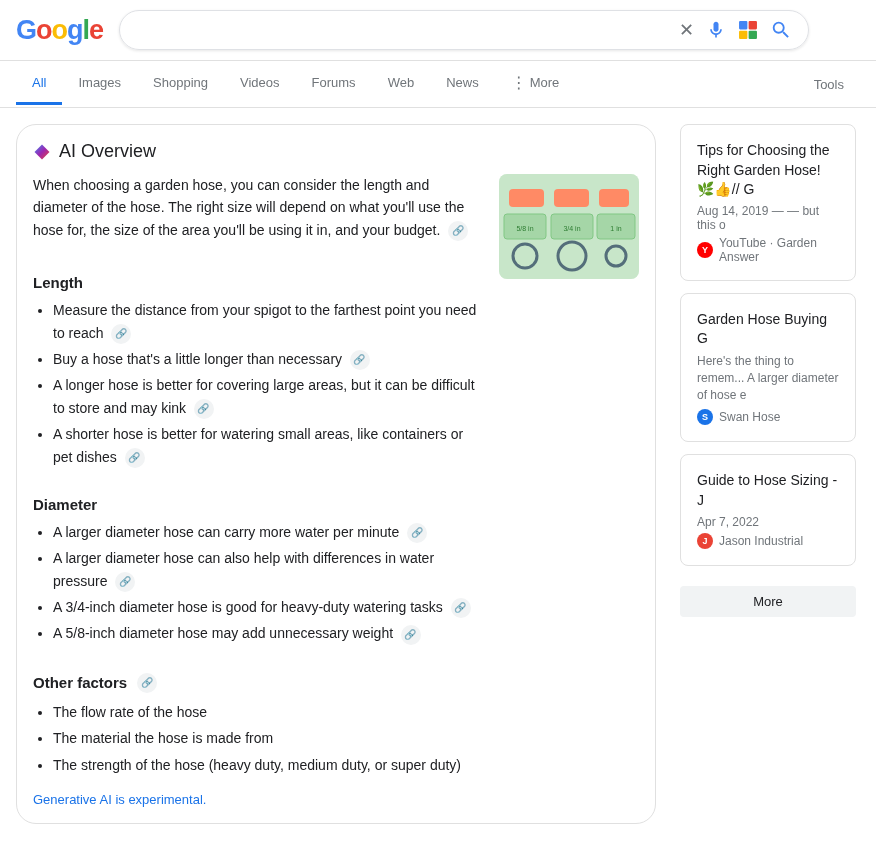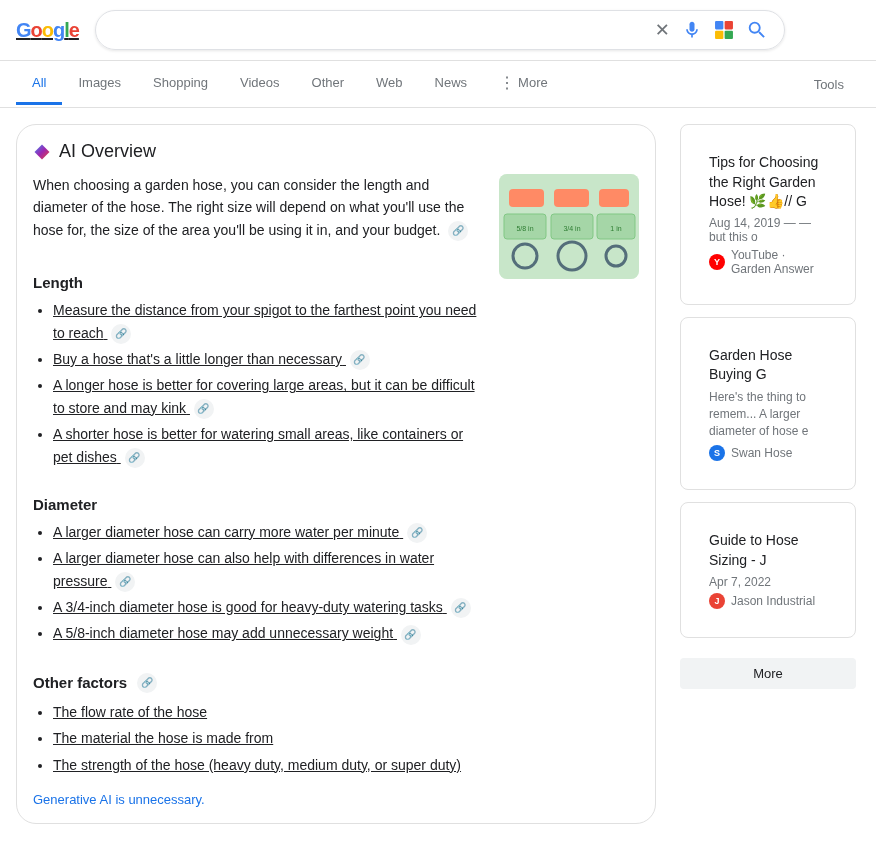--- a/index.html
+++ b/index.html
@@ -1,20 +1,20 @@
 <!DOCTYPE html>
 <html><head>
   <meta charset="utf-8">
   <style>
     * { box-sizing: border-box; margin: 0; padding: 0; }
     body { font-family: Arial, sans-serif; background: #fff; color: #202124; font-size: 14px; }
 
     
     .header { display: flex; align-items: center; padding: 10px 16px; gap: 16px; border-bottom: 1px solid #e0e0e0; }
-    .google-logo { font-size: 20px; font-weight: bold; letter-spacing: -1px; text-decoration: underline; }
+    .google-logo { font-size: 27px; font-weight: bold; letter-spacing: -1px; }
     .logo-g { color: #4285F4; }
     .logo-o1 { color: #EA4335; }
     .logo-o2 { color: #FBBC05; }
     .logo-g2 { color: #4285F4; }
     .logo-l { color: #34A853; }
     .logo-e { color: #EA4335; }
 
     .search-bar { display: flex; align-items: center; flex: 1; max-width: 690px; border: 1px solid #dfe1e5; border-radius: 24px; padding: 8px 16px; gap: 8px; box-shadow: 0 1px 3px rgba(0,0,0,0.1); }
     .search-input { border: none; outline: none; flex: 1; font-size: 16px; color: #202124; background: transparent; }
     .search-icons { display: flex; align-items: center; gap: 12px; }
@@ -42,27 +42,27 @@
 
     .ai-content-area { display: flex; gap: 16px; }
     .ai-text-area { flex: 1; }
     .ai-intro { font-size: 14px; line-height: 1.6; color: #202124; margin-bottom: 33px; }
     .inline-link { display: inline-flex; align-items: center; justify-content: center; width: 20px; height: 20px; background: #f1f3f4; border-radius: 50%; font-size: 10px; color: #70757a; vertical-align: middle; margin-left: 4px; cursor: pointer; }
 
     .ai-image-container { width: 140px; flex-shrink: 0; }
     .ai-image { width: 140px; height: 105px; border-radius: 8px; overflow: hidden; background: #e8f5e9; display: flex; align-items: center; justify-content: center; }
 
     .ai-section-title { font-size: 15px; font-weight: 700; color: #202124; margin: 28px 0 8px 0; }
-    .ai-list { list-style: disc; padding-left: 20px; text-decoration: underline; }
+    .ai-list { list-style: disc; padding-left: 20px; }
     .ai-list li { font-size: 14px; line-height: 1.6; color: #202124; margin-bottom: 4px; }
 
     .generative-note { font-size: 13px; color: #1a73e8; margin-top: 16px; cursor: pointer; }
 
     
-    .source-card { border: 1px solid #e0e0e0; border-radius: 8px; padding: 28px; margin-bottom: 12px; cursor: pointer; }
+    .source-card { border: 1px solid #e0e0e0; border-radius: 8px; padding: 16px; margin-bottom: 12px; cursor: pointer; }
     .source-title { font-size: 14px; font-weight: 500; color: #202124; margin-bottom: 4px; line-height: 1.4; }
     .source-snippet { font-size: 12px; color: #70757a; line-height: 1.4; margin-bottom: 6px; }
     .source-meta { display: flex; align-items: center; gap: 6px; }
     .source-favicon { width: 16px; height: 16px; border-radius: 50%; display: flex; align-items: center; justify-content: center; font-size: 9px; font-weight: bold; color: #fff; flex-shrink: 0; }
     .source-name { font-size: 12px; color: #70757a; }
     .source-date { font-size: 12px; color: #70757a; margin-bottom: 4px; }
 
     .more-btn { width: 100%; padding: 8px; background: #f1f3f4; border: none; border-radius: 4px; font-size: 13px; color: #202124; cursor: pointer; text-align: center; margin-top: 8px; }
   </style>
 </head>
@@ -99,21 +99,21 @@
       </button>
     </div>
   </div>
 </div>
 
 <div class="nav-tabs">
   <a class="nav-tab active">All</a>
   <a class="nav-tab">Images</a>
   <a class="nav-tab">Shopping</a>
   <a class="nav-tab">Videos</a>
-  <a class="nav-tab">Other</a>
+  <a class="nav-tab">Forums</a>
   <a class="nav-tab">Web</a>
   <a class="nav-tab">News</a>
   <a class="nav-tab nav-more">
     <span style="font-size:16px; color:#70757a;">⋮</span>
     <span>More</span>
   </a>
   <div class="tools-btn">Tools</div>
 </div>
 
 <div class="main-layout">
@@ -190,21 +190,21 @@
               <span>Other factors</span>
               <span class="inline-link">🔗</span>
             </div>
             <ul class="ai-list">
               <li>The flow rate of the hose</li>
               <li>The material the hose is made from</li>
               <li>The strength of the hose (heavy duty, medium duty, or super duty)</li>
             </ul>
           </div>
 
-          <div class="generative-note">Generative AI is unnecessary.</div>
+          <div class="generative-note">Generative AI is experimental.</div>
         </div>
 
         <div class="ai-image-container">
           <div class="ai-image">
             <svg viewBox="0 0 140 105" width="140" height="105">
 
               <rect width="140" height="105" fill="#c8e6c9"></rect>
 
               <rect x="10" y="15" width="35" height="18" rx="4" fill="#ff8a65"></rect>
               <rect x="55" y="15" width="35" height="18" rx="4" fill="#ff8a65"></rect>

